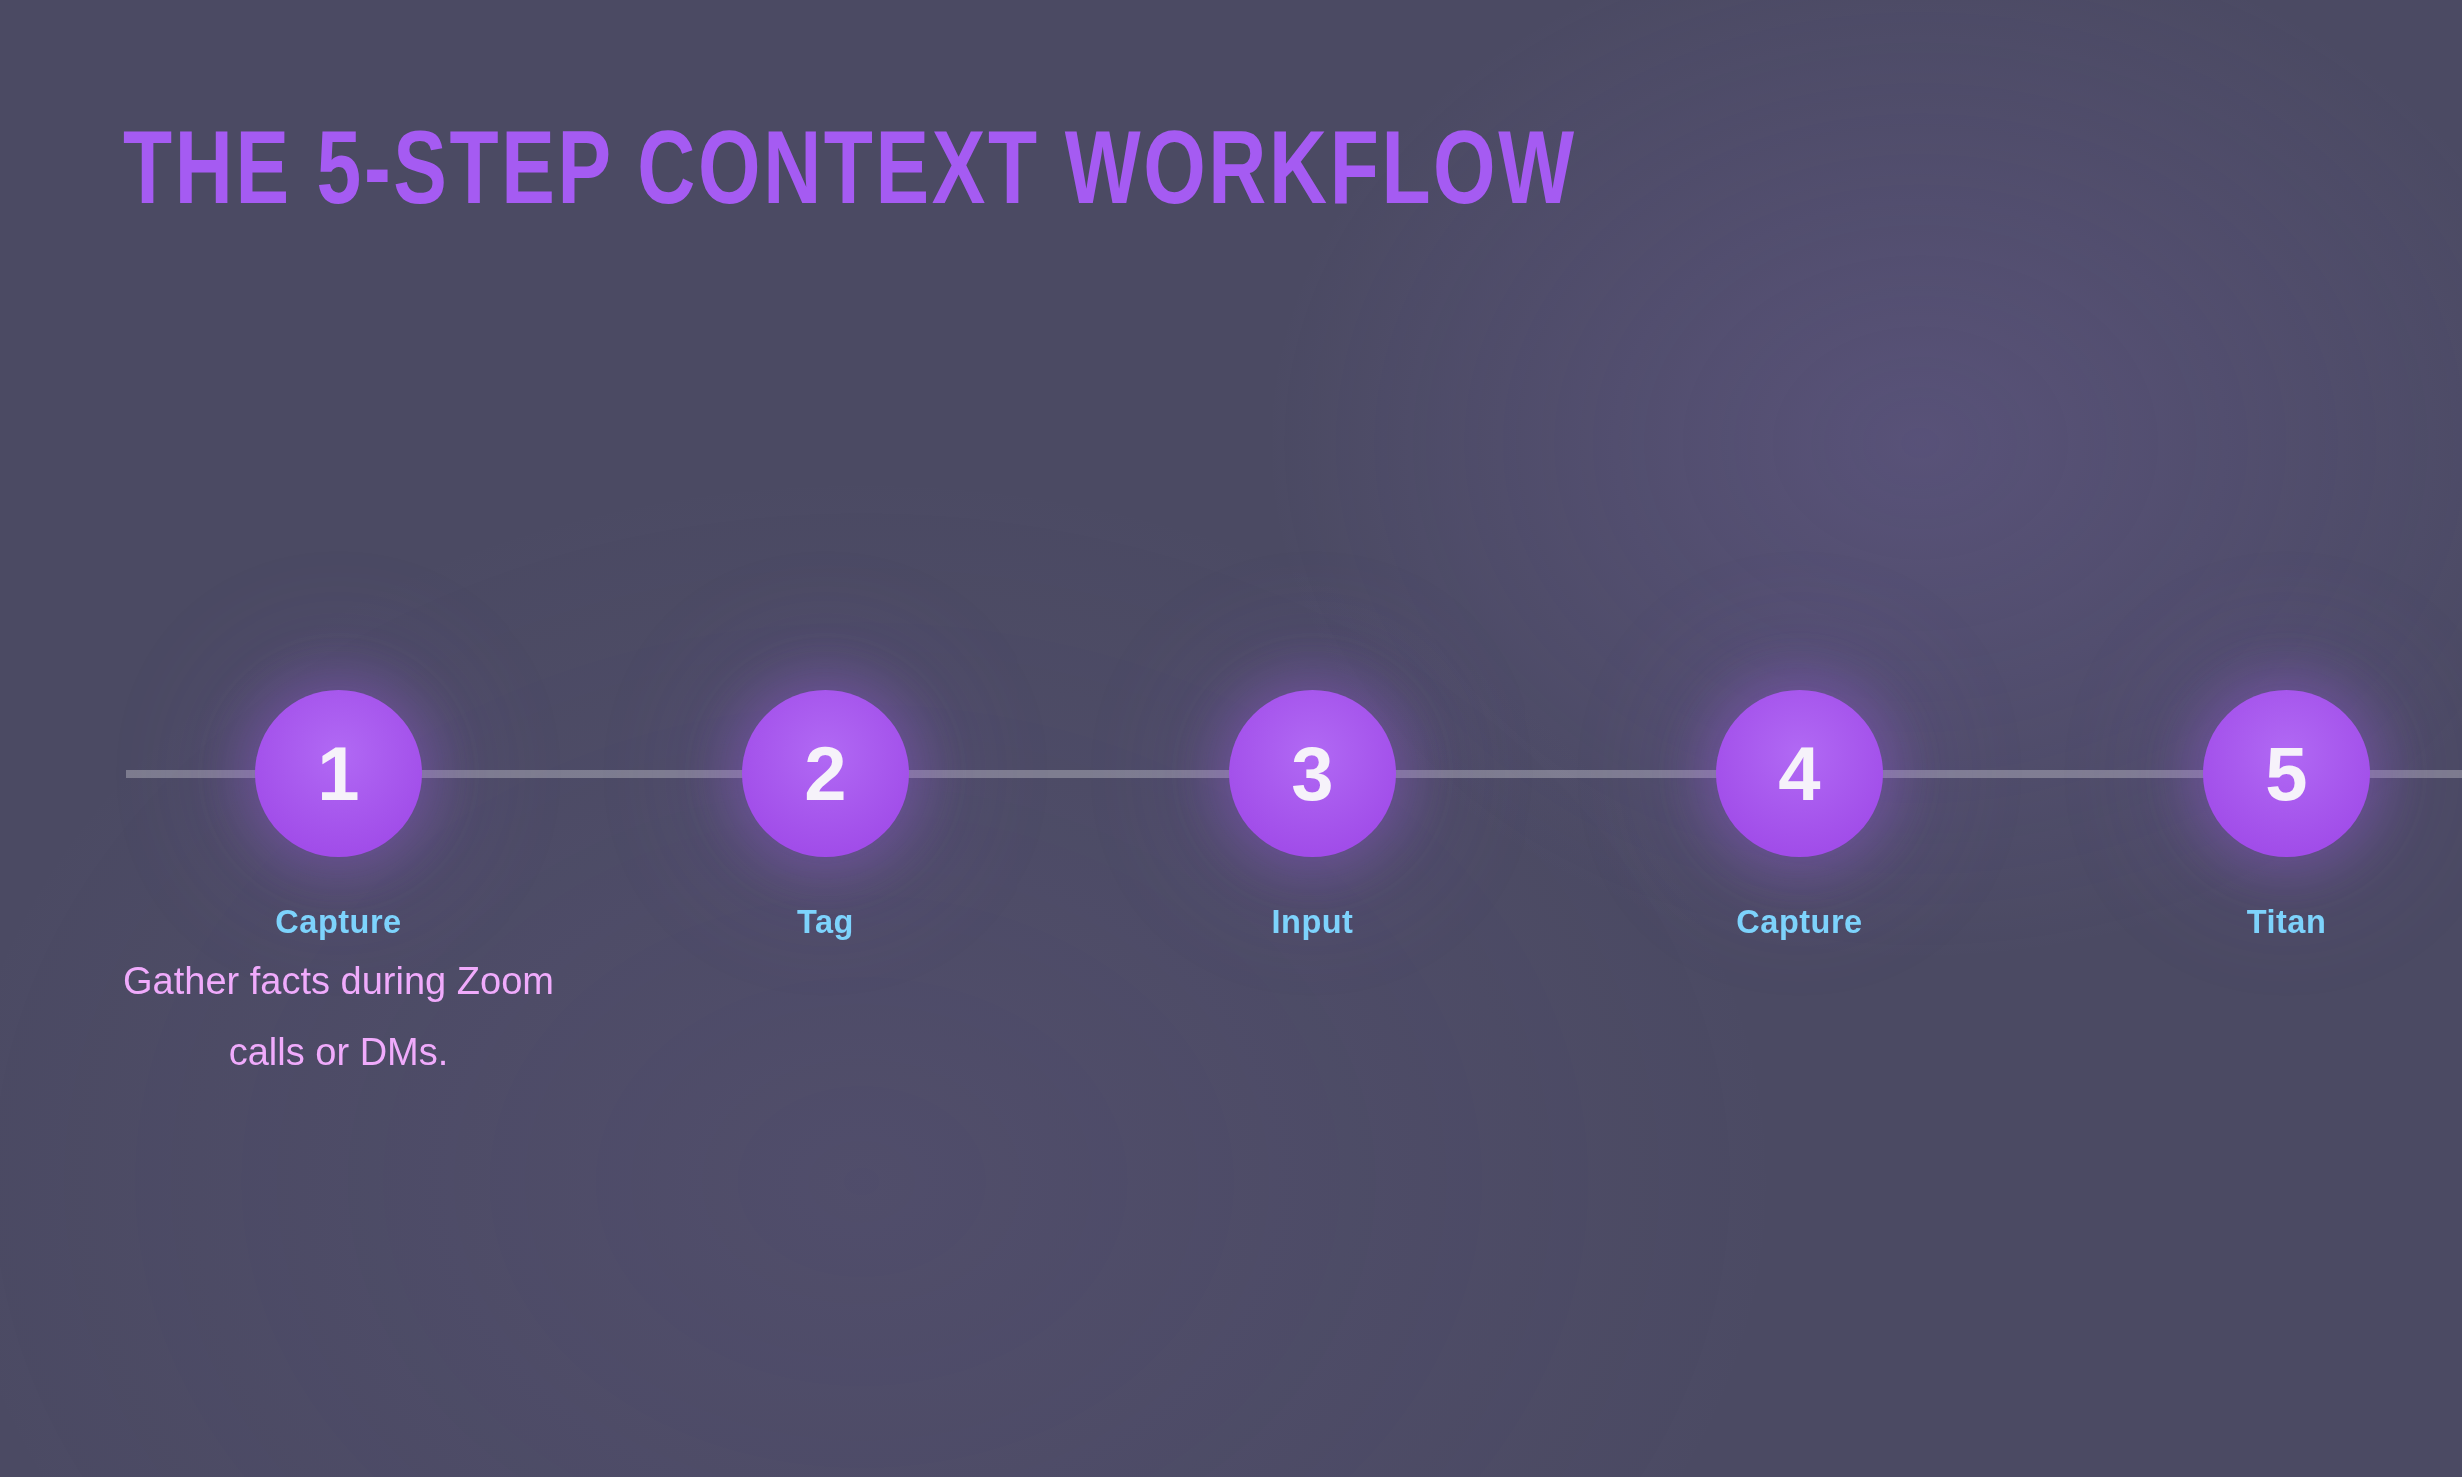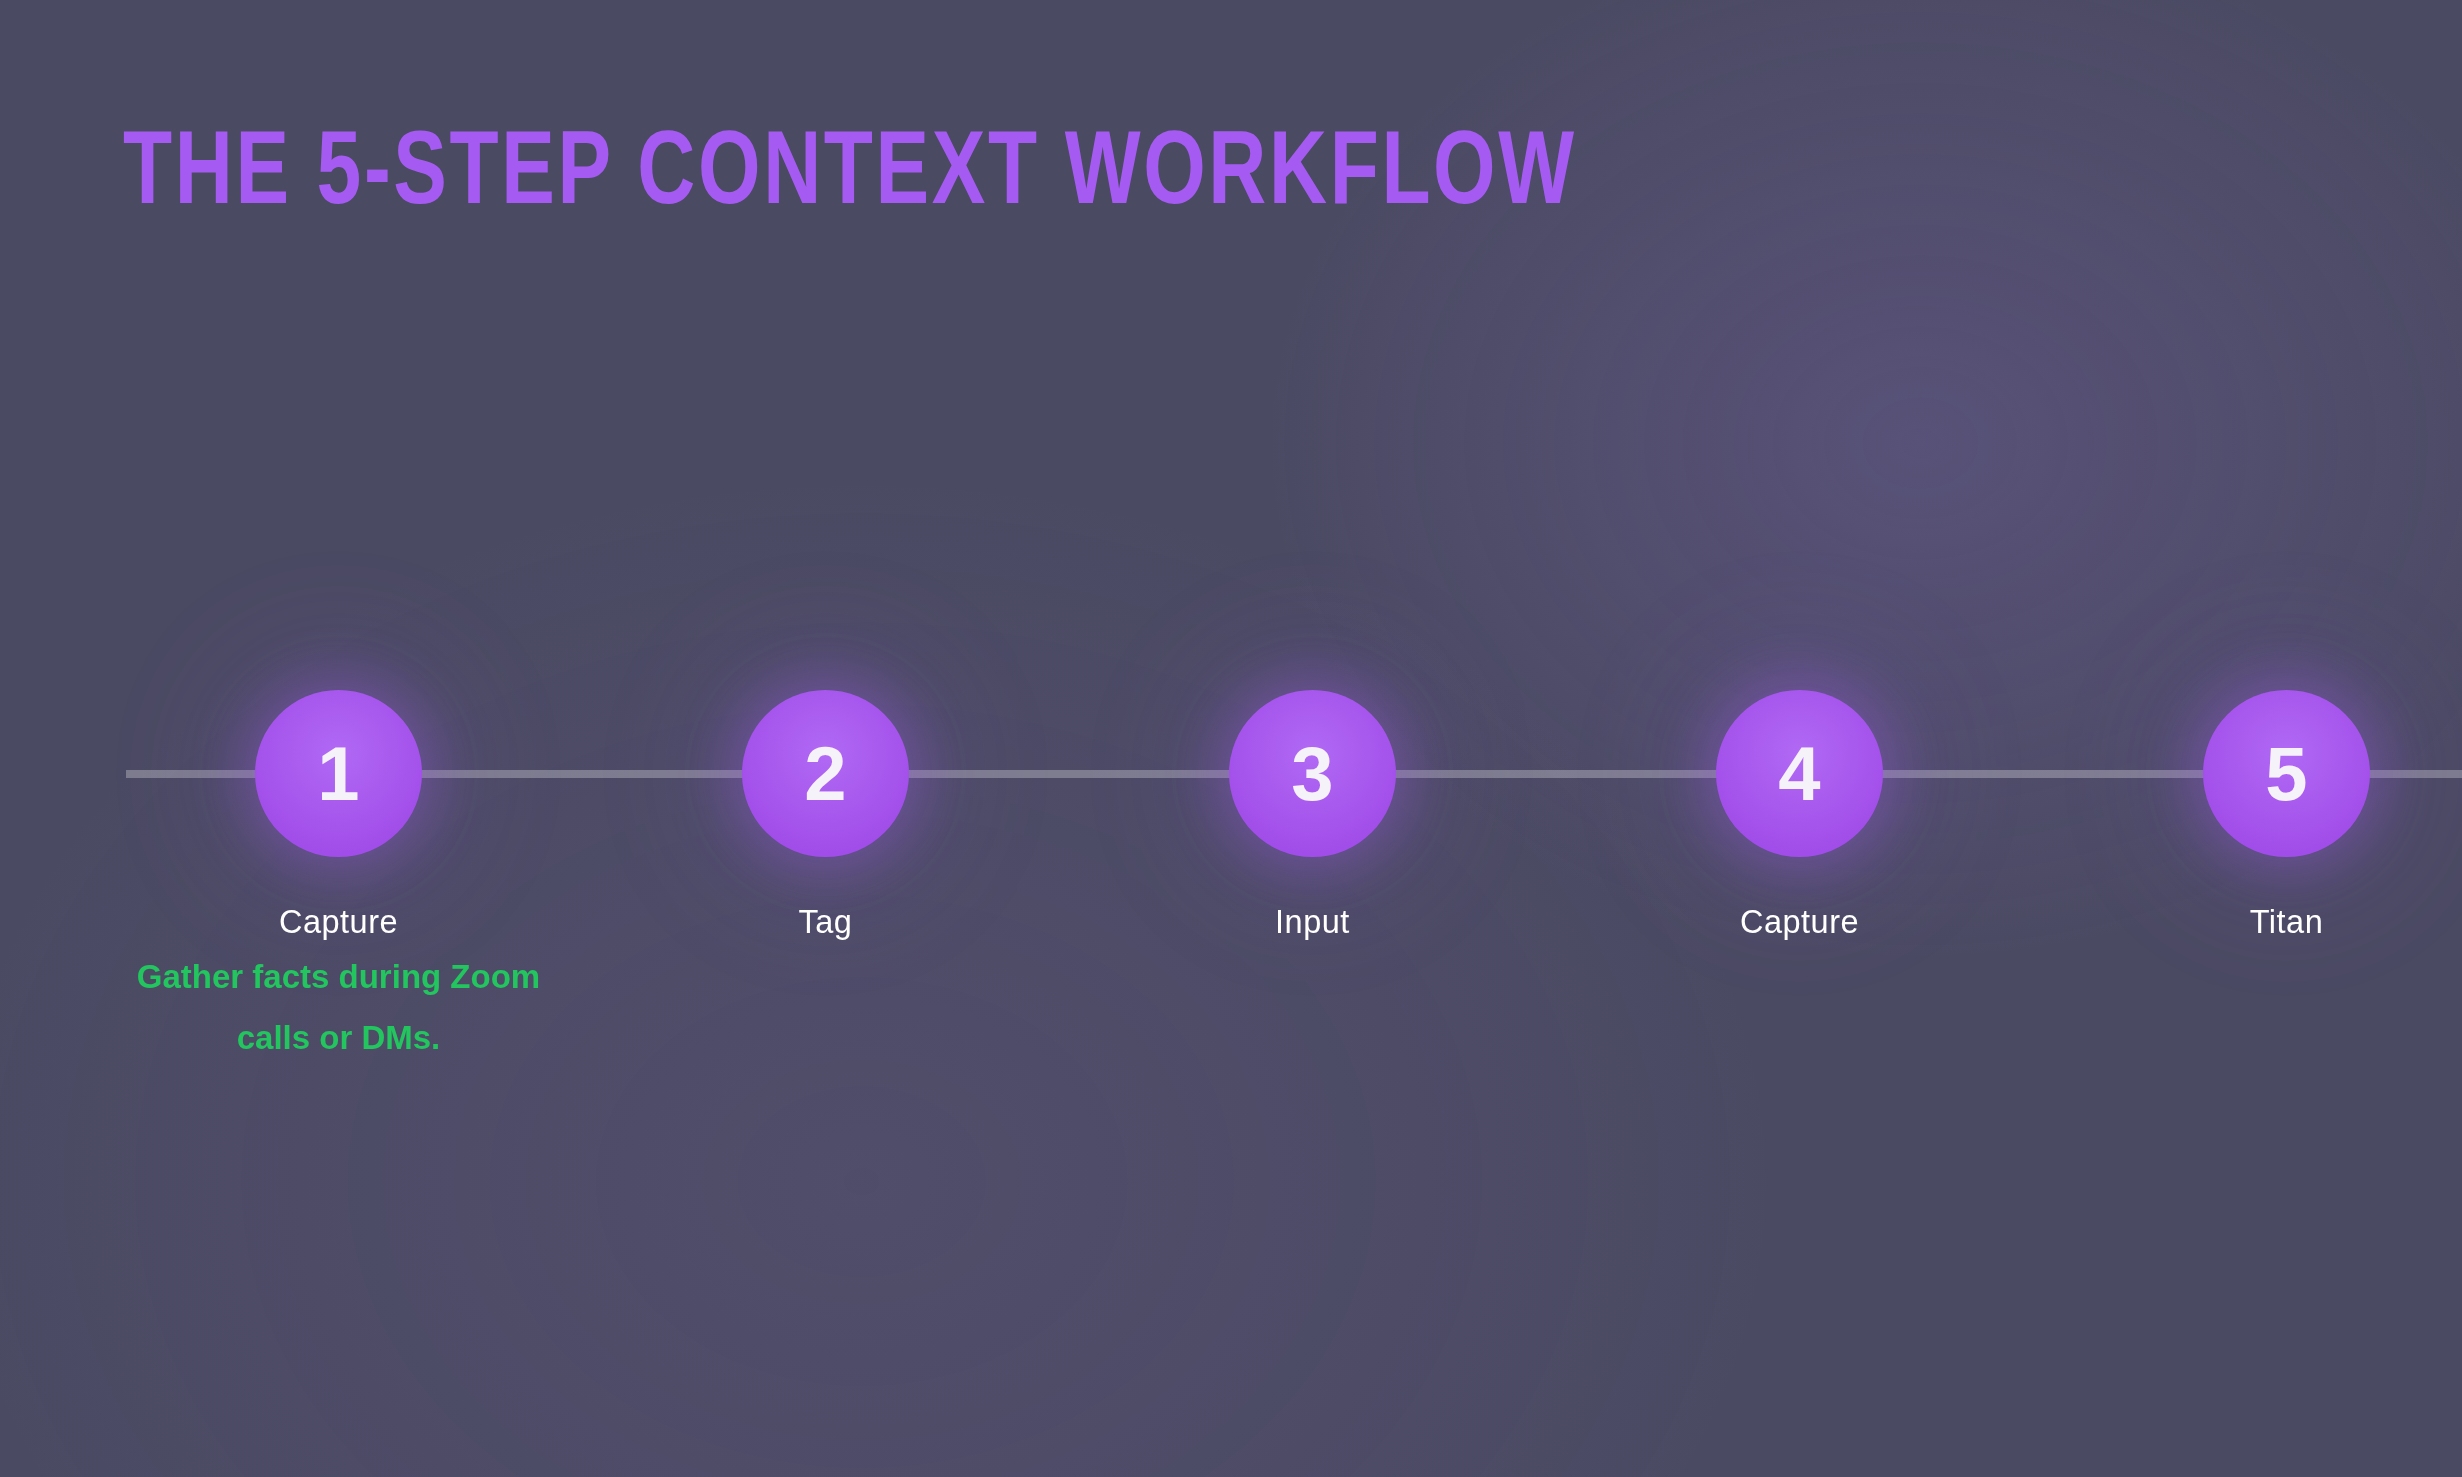--- a/index.html
+++ b/index.html
@@ -86,31 +86,31 @@
   .step-number {
     font-size: 76px;
     font-weight: 700;
     color: #f6f2fa;
     line-height: 1;
   }
 
   .step-title {
     margin: 47px 0 0 0;
     font-size: 32.5px;
-    font-weight: 400;
+    font-weight: 700;
     letter-spacing: 0.5px;
-    color: #ffffff;
+    color: #7dd3fc;
     line-height: 1.15;
   }
 
   .step-desc {
     margin: 4.9px 0 0 0;
-    font-size: 33px;
-    font-weight: 700;
-    color: #22c55e;
+    font-size: 38px;
+    font-weight: 400;
+    color: #f0abfc;
     line-height: 1.85;
     white-space: pre-line;
     max-width: 443px;
   }
 </style>
 </head>
 <body>
 
 <main class="slide">
 

